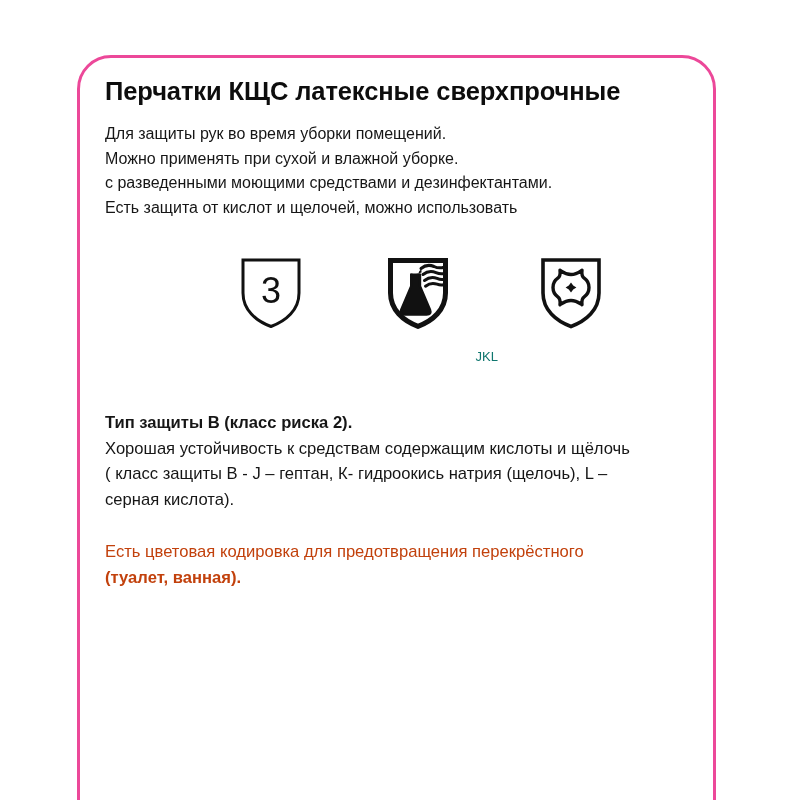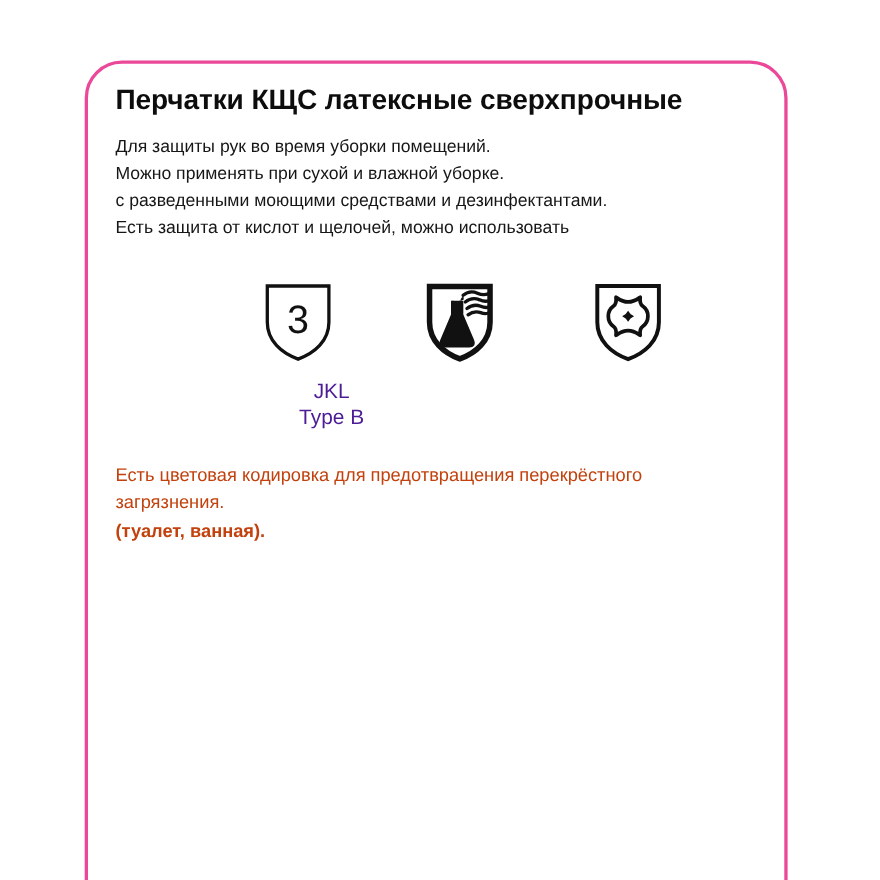--- a/index.html
+++ b/index.html
@@ -78,24 +78,24 @@
     height: 72px;
   }
   .picto svg { display: block; width: 62px; height: 72px; }
   .picto-1 { left: 135px; }
   .picto-2 { left: 282px; }
   .picto-3 { left: 435px; }
 
   
   .standard {
     margin-top: 11px;
-    text-align: center;
-    font-size: 19px;
+    text-align: right;
+    font-size: 13px;
     line-height: 22.6px;
-    color: #4c1d95;
+    color: #0f766e;
     padding-right: 195px;
   }
   .standard .ln { display: block; }
 
   
   .block-protection {
     margin-top: 41px;
     font-size: 16.6px;
     line-height: 25.6px;
     color: #161616;
@@ -169,26 +169,30 @@
                      C22 14.5 25.5 17.5 31 17.5 Z" fill="none" stroke="#111111" stroke-width="3.4" stroke-linejoin="round"></path>
 
             <path d="M31 25.5 L33.2 28.4 L36.4 30.5 L33.2 32.6 L31 35.5 L28.8 32.6 L25.6 30.5 L28.8 28.4 Z" fill="#111111"></path>
           </svg>
         </div>
 
       </div>
 
       <div class="standard">
         <span class="ln">JKL</span>
-        <span class="ln">Type B</span>
       </div>
 
+      <div class="block-protection">
+        <span class="ln b">Тип защиты В (класс риска 2).</span>
+        <span class="ln">Хорошая устойчивость к средствам содержащим кислоты и щёлочь</span>
+        <span class="ln">( класс защиты В - J – гептан, К- гидроокись натрия (щелочь), L –</span>
+        <span class="ln">серная кислота).</span>
+      </div>
 
       <div class="block-coding">
         <span class="ln">Есть цветовая кодировка для предотвращения перекрёстного</span>
-        <span class="ln">загрязнения.</span>
         <span class="ln b">(туалет, ванная).</span>
       </div>
 
     </div>
   </div>
 
 </div>
 
 </body></html>

